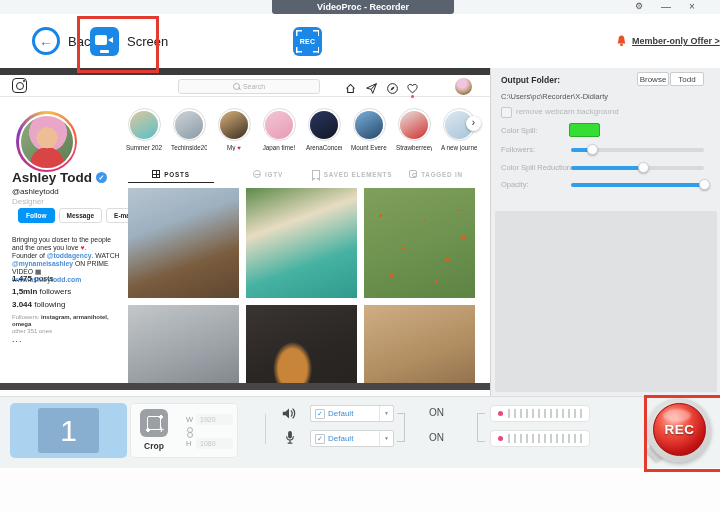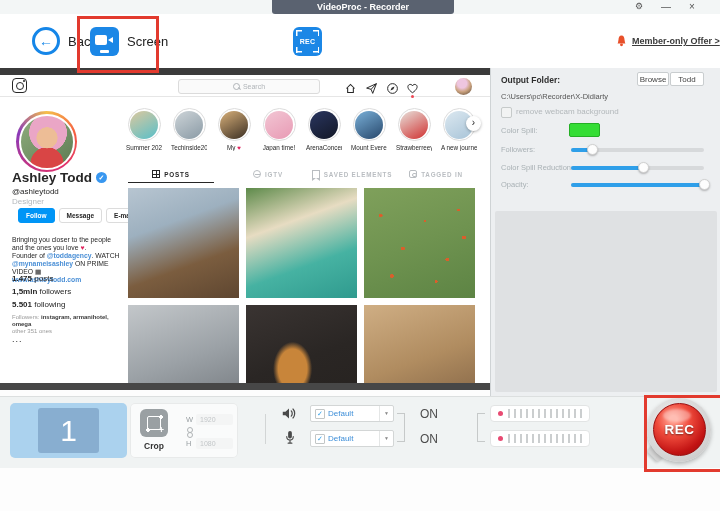--- a/index.html
+++ b/index.html
@@ -155,21 +155,21 @@
   .drop{position:absolute;left:310px;width:84px;height:17px;background:#fff;border:1px solid #d3d6d6;border-radius:2px;box-sizing:border-box;cursor:pointer}
   .d1{top:8px}.d2{top:33px}
   .dcheck{position:absolute;left:4px;top:3px;width:8px;height:8px;border:1px solid #c2c6c6;border-radius:1px;color:#2f9fe9;font-size:7px;line-height:8px;text-align:center}
   .dcheck::before{content:"✓"}
   .dlabel{position:absolute;left:17px;top:3px;font-size:8px;color:#3d8ed8}
   .dcaret{position:absolute;right:0;top:0;width:13px;height:15px;border-left:1px solid #e4e6e6;color:#888;font-size:5px;text-align:center;line-height:15px}
   .dcaret::before{content:"▼"}
   .bracket{position:absolute;top:16px;width:7px;height:27px}
   .br-l{left:397px;border-right:1px solid #c6c9c9;border-top:1px solid #c6c9c9;border-bottom:1px solid #c6c9c9}
   .br-r{left:477px;border-left:1px solid #c6c9c9;border-top:1px solid #c6c9c9;border-bottom:1px solid #c6c9c9}
-  .onlab{position:absolute;left:420px;width:24px;font-size:12px;color:#4c4c4c;text-align:left}
+  .onlab{position:absolute;left:420px;width:24px;font-size:10px;color:#4c4c4c;text-align:right}
   .on1{top:10px}.on2{top:35px}
   .meter{position:absolute;left:490px;width:100px;height:17px;background:#fff;border:1px solid #e2e4e4;border-radius:4px;box-sizing:border-box}
   .m1{top:8px}.m2{top:33px}
   .mdot{position:absolute;left:7px;top:5px;width:5px;height:5px;border-radius:50%;background:#e84a72}
   .mbars{position:absolute;left:17px;top:3px;right:5px;bottom:3px;background:repeating-linear-gradient(90deg,#cbcecf 0 2px,rgba(0,0,0,0) 2px 6px)}
   .rec-tail{position:absolute;left:650px;top:46px;width:16px;height:16px;background:#d7d7d7;border-radius:3px;transform:rotate(45deg);box-shadow:0 2px 3px rgba(0,0,0,.2)}
   .rec-blob{position:absolute;left:647px;top:1px;width:64px;height:64px;border-radius:50%;background:radial-gradient(circle at 40% 35%,#ececec,#d2d2d2 70%,#bdbdbd);box-shadow:0 2px 4px rgba(0,0,0,.25)}
   .rec-btn{position:absolute;left:653px;top:6px;width:53px;height:53px;border-radius:50%;border:1px solid #9a0d0d;box-sizing:border-box;cursor:pointer;color:#fff;font-weight:bold;font-size:13.5px;text-align:center;line-height:51px;letter-spacing:.5px;text-shadow:0 1px 2px rgba(0,0,0,.5);background:radial-gradient(circle at 38% 30%,#ff9a8a 0 8%,#ef4b3c 35%,#c21313 70%,#8e0a0a)}
   .rec-btn::before{content:"";position:absolute;left:9px;top:5px;width:28px;height:13px;border-radius:50%;background:rgba(255,255,255,.35);filter:blur(1px)}
   
@@ -258,21 +258,21 @@
     <div class="pf-bio">
         <div><span>Bringing you closer to the people</span></div>
         <div><span>and the ones you love </span><span class="redheart">♥</span><span>.</span></div>
         <div><span>Founder of </span><span class="link">@toddagency</span><span>. WATCH</span></div>
         <div><span class="link">@mynameisashley</span><span> ON PRIME VIDEO ▦</span></div>
         <div><span class="link">www.ashleytodd.com</span></div>
       </div>
     <div class="pf-stats">
         <div class="stat"><b>1.475</b><span> posts</span></div>
         <div class="stat"><b>1,5mln</b><span> followers</span></div>
-        <div class="stat"><b>5.501</b><span> following</span></div>
+        <div class="stat"><b>3.044</b><span> following</span></div>
       </div>
     <div class="pf-followers">
       <span>Followers: </span><span class="names">instagram, armanihotel, omega</span><br>
       <span>other 351 ones</span>
     </div>
     <div class="pf-dots">...</div>
 
     <div class="stories">
         <div class="story">
           <div class="sring">

